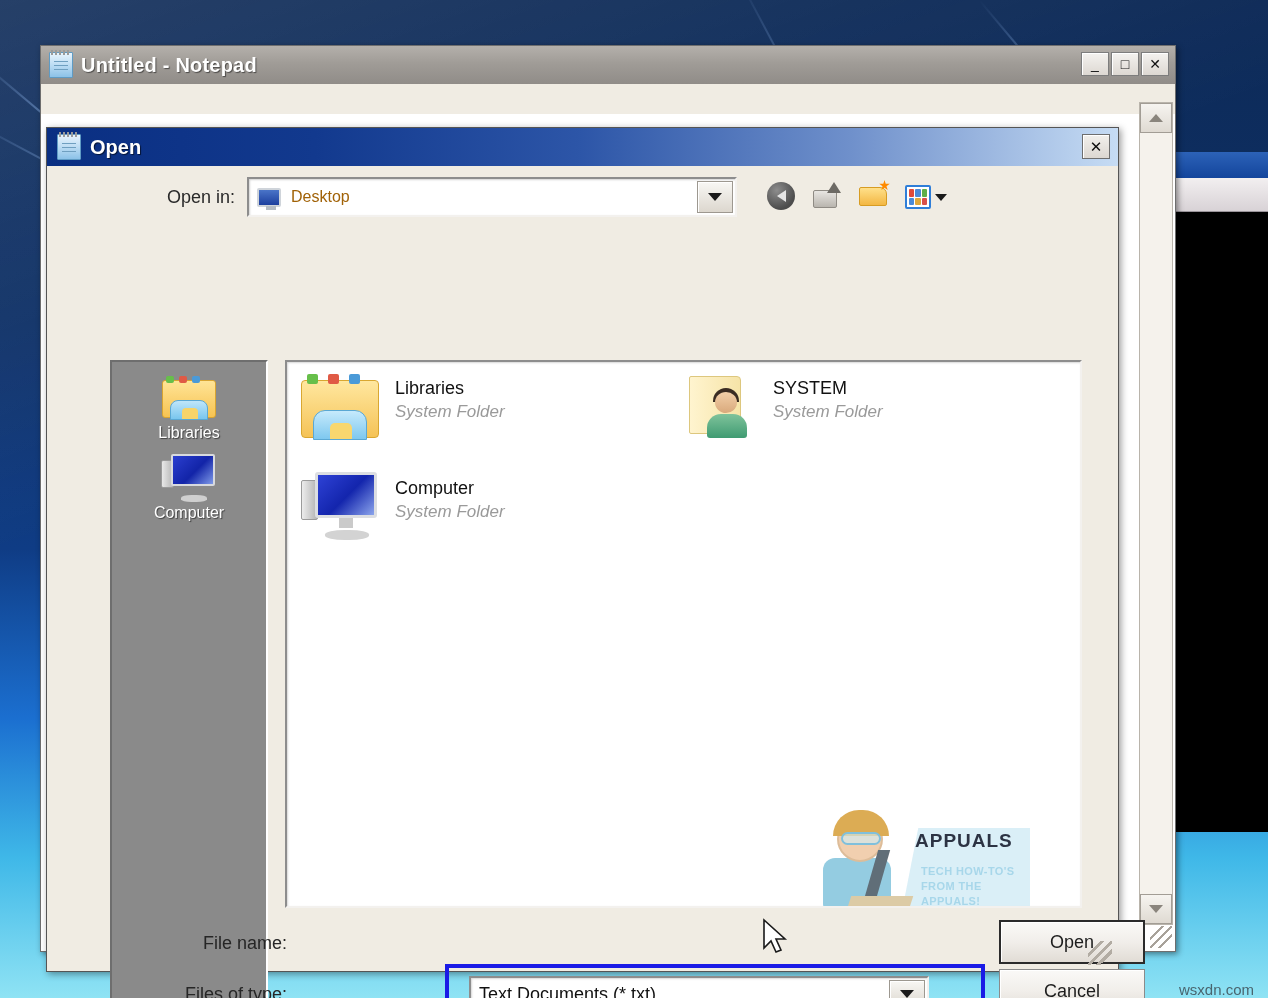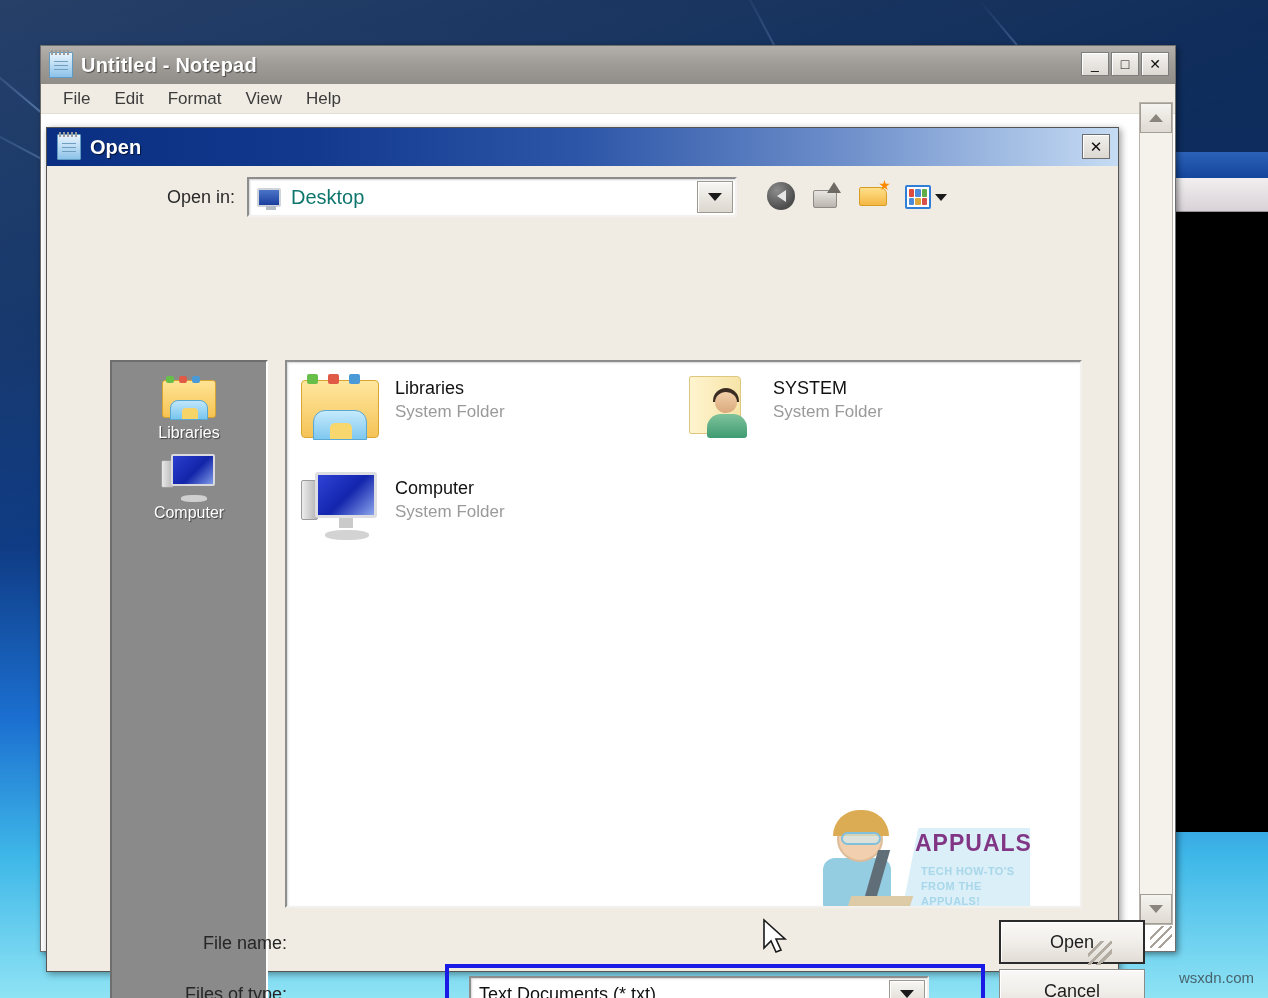--- a/index.html
+++ b/index.html
@@ -161,21 +161,21 @@
     display: flex; align-items: center; padding-left: 8px; position: relative;
   }
   .monitor-icon {
     width: 24px; height: 19px; position: relative; flex: none;
     background: linear-gradient(to bottom,#4a74c8,#1c3f9e);
     border: 2px solid #cfd4da; border-radius: 2px;
   }
   .monitor-icon::after {
     content:""; position:absolute; left:7px; bottom:-5px; width:10px; height:4px; background:#b5bcc4;
   }
-  #lookin-text { font-size: 20px; color: #0f766e; margin-left: 10px; }
+  #lookin-text { font-size: 16px; color: #a16207; margin-left: 10px; }
   .combo-arrow-btn {
     position: absolute; right: 2px; top: 2px; bottom: 2px; width: 36px;
     background: linear-gradient(to bottom,#f8f7f4,#dcd7ce);
     border: 1px solid #9d9890; box-shadow: inset 1px 1px 0 #fff;
     display: flex; align-items: center; justify-content: center; cursor: pointer;
   }
   .arr-down { width:0;height:0;border-left:7px solid transparent;border-right:7px solid transparent;border-top:8px solid #1a1a1a; }
 
   #toolbtns { display: flex; align-items: center; gap: 16px; margin-left: 30px; }
   .tbtn { width: 30px; height: 30px; position: relative; cursor: pointer; }
@@ -267,21 +267,21 @@
   #filelist {
     position: absolute; left: 238px; top: 232px; right: 36px; height: 548px;
     background: #ffffff;
     border: 2px solid; border-color: #8d8d8d #f3f1ee #f3f1ee #8d8d8d;
     box-shadow: inset 1px 1px 2px rgba(0,0,0,0.16);
     overflow: hidden;
   }
   .fitem { position: absolute; display: flex; align-items: flex-start; cursor: pointer; }
   .fitem .ftext { margin-left: 14px; padding-top: 8px; }
   .fname { font-size: 18px; color: #111111; }
-  .fsub  { font-size: 17px; color: #9a9a9a; margin-top: 3px; }
+  .fsub  { font-size: 17px; color: #9a9a9a; margin-top: 3px; font-style: italic; }
 
   .ic-libfolder { width: 80px; height: 72px; position: relative; flex: none; }
   .ic-libfolder .back {
     position:absolute; left:0; top:10px; width:78px; height:58px;
     background: linear-gradient(to bottom,#ffe79f,#f5c357); border:1px solid #d9a731; border-radius:4px;
   }
   .ic-libfolder .tabs { position:absolute; left:6px; top:4px; width:64px; height:11px; display:flex; gap:10px; }
   .ic-libfolder .tabs i { width:11px; height:10px; border-radius:2px; }
   .ic-libfolder .arch {
     position:absolute; left:12px; bottom:2px; width:54px; height:30px;
@@ -323,21 +323,21 @@
   .wm-head { position:absolute; left:22px; top:6px; width:46px; height:46px; border-radius:50%; background:#f0c9a4; border:2px solid #d9b48c;}
   .wm-hair { position:absolute; left:18px; top:0px; width:56px; height:26px; border-radius:26px 26px 0 0; background:#d8a13d;}
   .wm-glass{ position:absolute; left:26px; top:22px; width:40px; height:13px; border:2px solid #6fb8d8; border-radius:7px; background:rgba(200,235,248,0.6);}
   .wm-body { position:absolute; left:8px; top:48px; width:68px; height:50px; border-radius:12px 12px 4px 4px; background:#86c6de;}
   .wm-laptop-base { position:absolute; left:34px; top:86px; width:62px; height:14px; background:#d8c49a; transform: skewX(-18deg); }
   .wm-laptop-screen{ position:absolute; left:56px; top:40px; width:12px; height:50px; background:#4b5b66; transform: skewX(-16deg); }
   #wm-banner {
     position: absolute; left: 88px; top: 18px; width: 127px; height: 78px;
     background: #d6edf6; clip-path: polygon(12% 0,100% 0,100% 100%,0 100%);
   }
-  #wm-title { position: absolute; left: 100px; top: 20px; font-size: 23px; font-weight: bold; color: #701a75; letter-spacing: 1px; }
+  #wm-title { position: absolute; left: 100px; top: 20px; font-size: 19px; font-weight: bold; color: #0f172a; letter-spacing: 1px; }
   #wm-sub { position: absolute; left: 106px; top: 54px; width: 108px; font-size: 11px; font-weight: bold; color: #9cd2e8; line-height: 1.35; letter-spacing: 0.4px; }
 
   
   .frow-label { position: absolute; font-size: 18px; color: #262626; text-align: right; width: 190px; }
   #fn-label { left: 50px; top: 805px; }
   #ft-label { left: 50px; top: 856px; }
 
   #filename-combo {
     position: absolute; left: 417px; top: 797px; width: 470px; height: 36px;
     background: #ffffff; border: 2px solid; border-color: #8d8d8d #f3f1ee #f3f1ee #8d8d8d;
@@ -374,21 +374,21 @@
     background:
       linear-gradient(135deg, transparent 46%, #b2aca3 46%, #b2aca3 55%, transparent 55%),
       linear-gradient(135deg, transparent 66%, #b2aca3 66%, #b2aca3 75%, transparent 75%),
       linear-gradient(135deg, transparent 26%, #b2aca3 26%, #b2aca3 35%, transparent 35%);
   }
 
   
   #cursor { position: absolute; left: 762px; top: 918px; z-index: 60; pointer-events: none; }
 
   #site-watermark {
-    position: absolute; right: 14px; bottom: 12px;
+    position: absolute; right: 14px; bottom: 0;
     font-size: 15px; color: #3b4a52; opacity: 0.82;
   }
 </style>
 </head>
 <body>
 
 <div class="streak" id="streak1"></div>
 <div class="streak" id="streak2"></div>
 <div class="streak" id="streak3"></div>
 <div class="streak" id="streak4"></div>
@@ -400,27 +400,20 @@
 
 <div id="notepad">
   <div id="np-titlebar">
     <div class="npicon"></div>
     <div id="np-title">Untitled - Notepad</div>
     <div id="np-winbtns">
       <div class="winbtn">_</div>
       <div class="winbtn">□</div>
       <div class="winbtn">✕</div>
     </div>
-  </div>
-  <div id="np-menubar">
-    <div class="menuitem">File</div>
-    <div class="menuitem">Edit</div>
-    <div class="menuitem">Format</div>
-    <div class="menuitem">View</div>
-    <div class="menuitem">Help</div>
   </div>
   <div id="np-body"></div>
 
   <div id="np-scroll">
     <div class="sb-arrow" id="sb-up">
         <span class="tri tri-up"></span>
       </div>
     <div class="sb-arrow" id="sb-down">
         <span class="tri tri-down"></span>
       </div>

